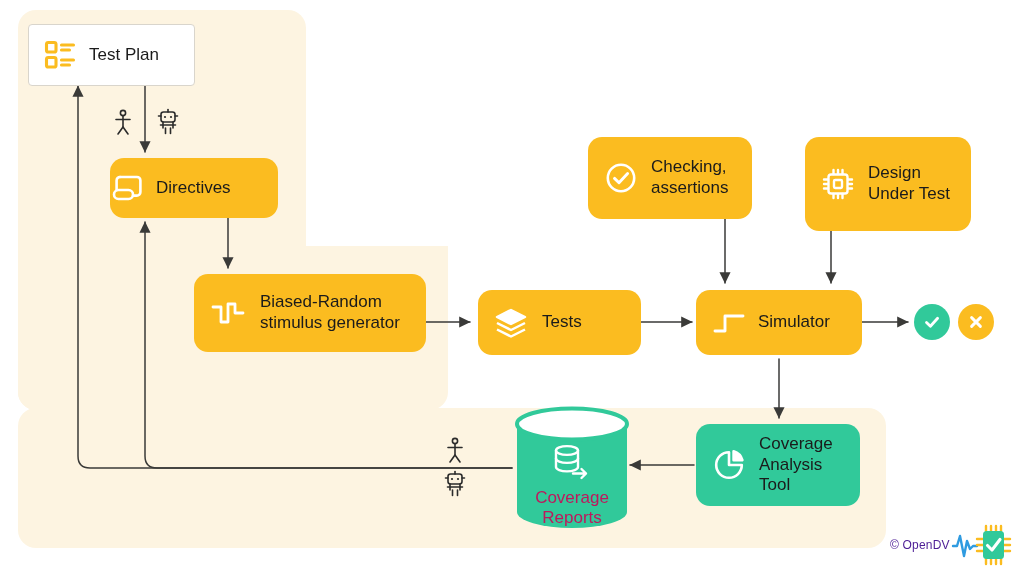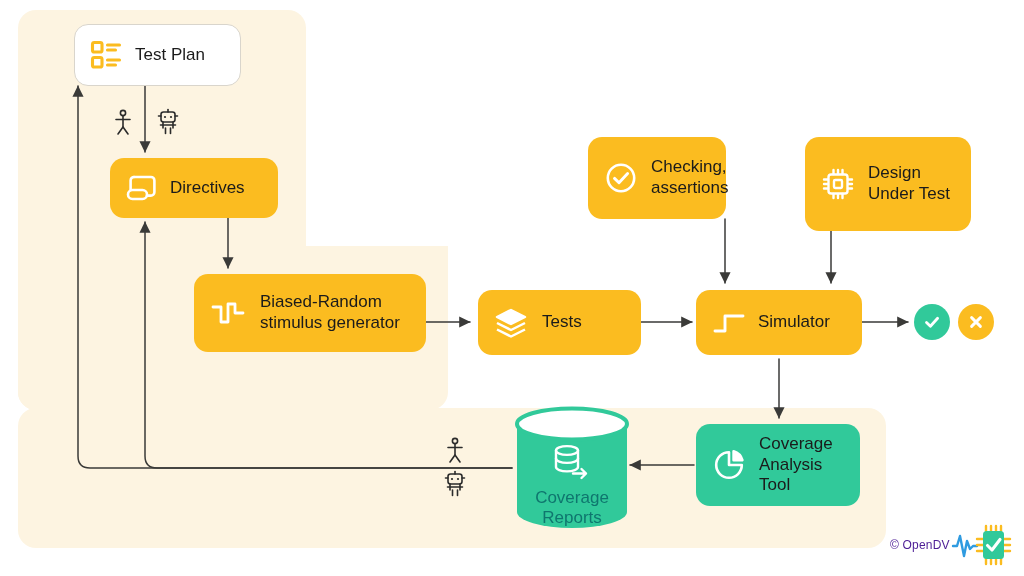--- a/index.html
+++ b/index.html
@@ -5,28 +5,28 @@
   html,body{margin:0;padding:0;background:#ffffff;}
   body{width:1024px;height:576px;position:relative;overflow:hidden;
        font-family:"Liberation Sans","DejaVu Sans",sans-serif;}
   #stage{position:absolute;left:0;top:0;width:1024px;height:576px;}
   .panel{position:absolute;background:#fdf4e1;}
   .node{position:absolute;display:flex;align-items:center;box-sizing:border-box;}
   .node .ico{flex:0 0 auto;display:flex;align-items:center;justify-content:center;}
   .node .lbl{white-space:pre-line;line-height:1.22;}
   .amber{background:#fbbc20;border-radius:14px;}
   .green{background:#31c99a;border-radius:14px;}
-  .white-card{background:#ffffff;border:1px solid #d9d5cc;border-radius:14px;margin-left:46px;}
+  .white-card{background:#ffffff;border:1px solid #d9d5cc;border-radius:4px;}
   .amber .lbl,.green .lbl{color:#1b1b1b;font-size:17px;}
   .white-card .lbl{color:#1b1b1b;font-size:17px;}
   svg{display:block;overflow:visible;}
   .vec{position:absolute;left:0;top:0;width:1024px;height:576px;pointer-events:none;}
   .copy{position:absolute;font-size:12px;color:#4c1d95;letter-spacing:.2px;}
   .cyl{position:absolute;}
-  .cyl .lbl{position:absolute;left:0;right:0;text-align:center;color:#0f766e;font-size:17px;line-height:1.2;}
+  .cyl .lbl{position:absolute;left:0;right:0;text-align:center;color:#be185d;font-size:17px;line-height:1.2;}
 </style>
 </head>
 <body>
 
 <div id="stage">
 
   <div class="panel" style="left:18px;top:10px;width:288px;height:400px;border-radius:18px;"></div>
   <div class="panel" style="left:18px;top:246px;width:430px;height:164px;border-radius:0 0 18px 18px;"></div>
   <div class="panel" style="left:18px;top:408px;width:868px;height:140px;border-radius:18px;"></div>
 
@@ -116,21 +116,21 @@
           <rect x="3.5" y="4.5" width="9.5" height="9.5" rx="1.8"></rect>
           <rect x="3.5" y="19.5" width="9.5" height="9.5" rx="1.8"></rect>
           <path d="M18.5,7 L30.5,7 M18.5,12 L26.5,12"></path>
           <path d="M18.5,22 L30.5,22 M18.5,27 L26.5,27"></path>
         </g>
       </svg>
     </span>
     <span class="lbl">Test Plan</span>
   </div>
 
-  <div class="node amber" style="left:110px;top:158px;width:168px;height:60px;padding:0 14px;gap:12px;">
+  <div class="node amber" style="left:110px;top:158px;width:168px;height:60px;padding:0 0;gap:12px;">
     <span class="ico">
       <svg width="34" height="34" viewBox="0 0 34 34">
         <g stroke="#ffffff" stroke-width="2.6" fill="none" stroke-linecap="round" stroke-linejoin="round">
           <path d="M10,6 L27,6 a3.4,3.4 0 0 1 3.4,3.4 L30.4,21 a3.6,3.6 0 0 1 -3.6,3.6 L23,24.6"></path>
           <path d="M10,6 a3.4,3.4 0 0 0 -3.4,3.4 L6.6,19"></path>
           <rect x="4" y="19" width="19" height="9" rx="4.5"></rect>
         </g>
       </svg>
     </span>
     <span class="lbl">Directives</span>
@@ -161,21 +161,21 @@
         <g fill="none" stroke="#ffffff" stroke-width="2.5" stroke-linejoin="round">
           <path d="M17,4 L31,11 L17,18 L3,11 z" fill="#ffffff"></path>
           <path d="M3,17 L17,24 L31,17"></path>
           <path d="M3,23.5 L17,30.5 L31,23.5"></path>
         </g>
       </svg>
     </span>
     <span class="lbl">Tests</span>
   </div>
 
-  <div class="node amber" style="left:588px;top:137px;width:138px;height:82px;padding:12px 15px;gap:12px;">
+  <div class="node amber" style="left:588px;top:137px;width:164px;height:82px;padding:12px 15px;gap:12px;">
     <span class="ico">
       <svg width="36" height="36" viewBox="0 0 36 36">
         <circle cx="18" cy="18" r="13.2" fill="none" stroke="#ffffff" stroke-width="2.6"></circle>
         <path d="M11.5,18.4 L16,22.8 L24.6,13.6" fill="none" stroke="#ffffff" stroke-width="2.9" stroke-linecap="round" stroke-linejoin="round"></path>
       </svg>
     </span>
     <span class="lbl">Checking,
 assertions</span>
   </div>
 

